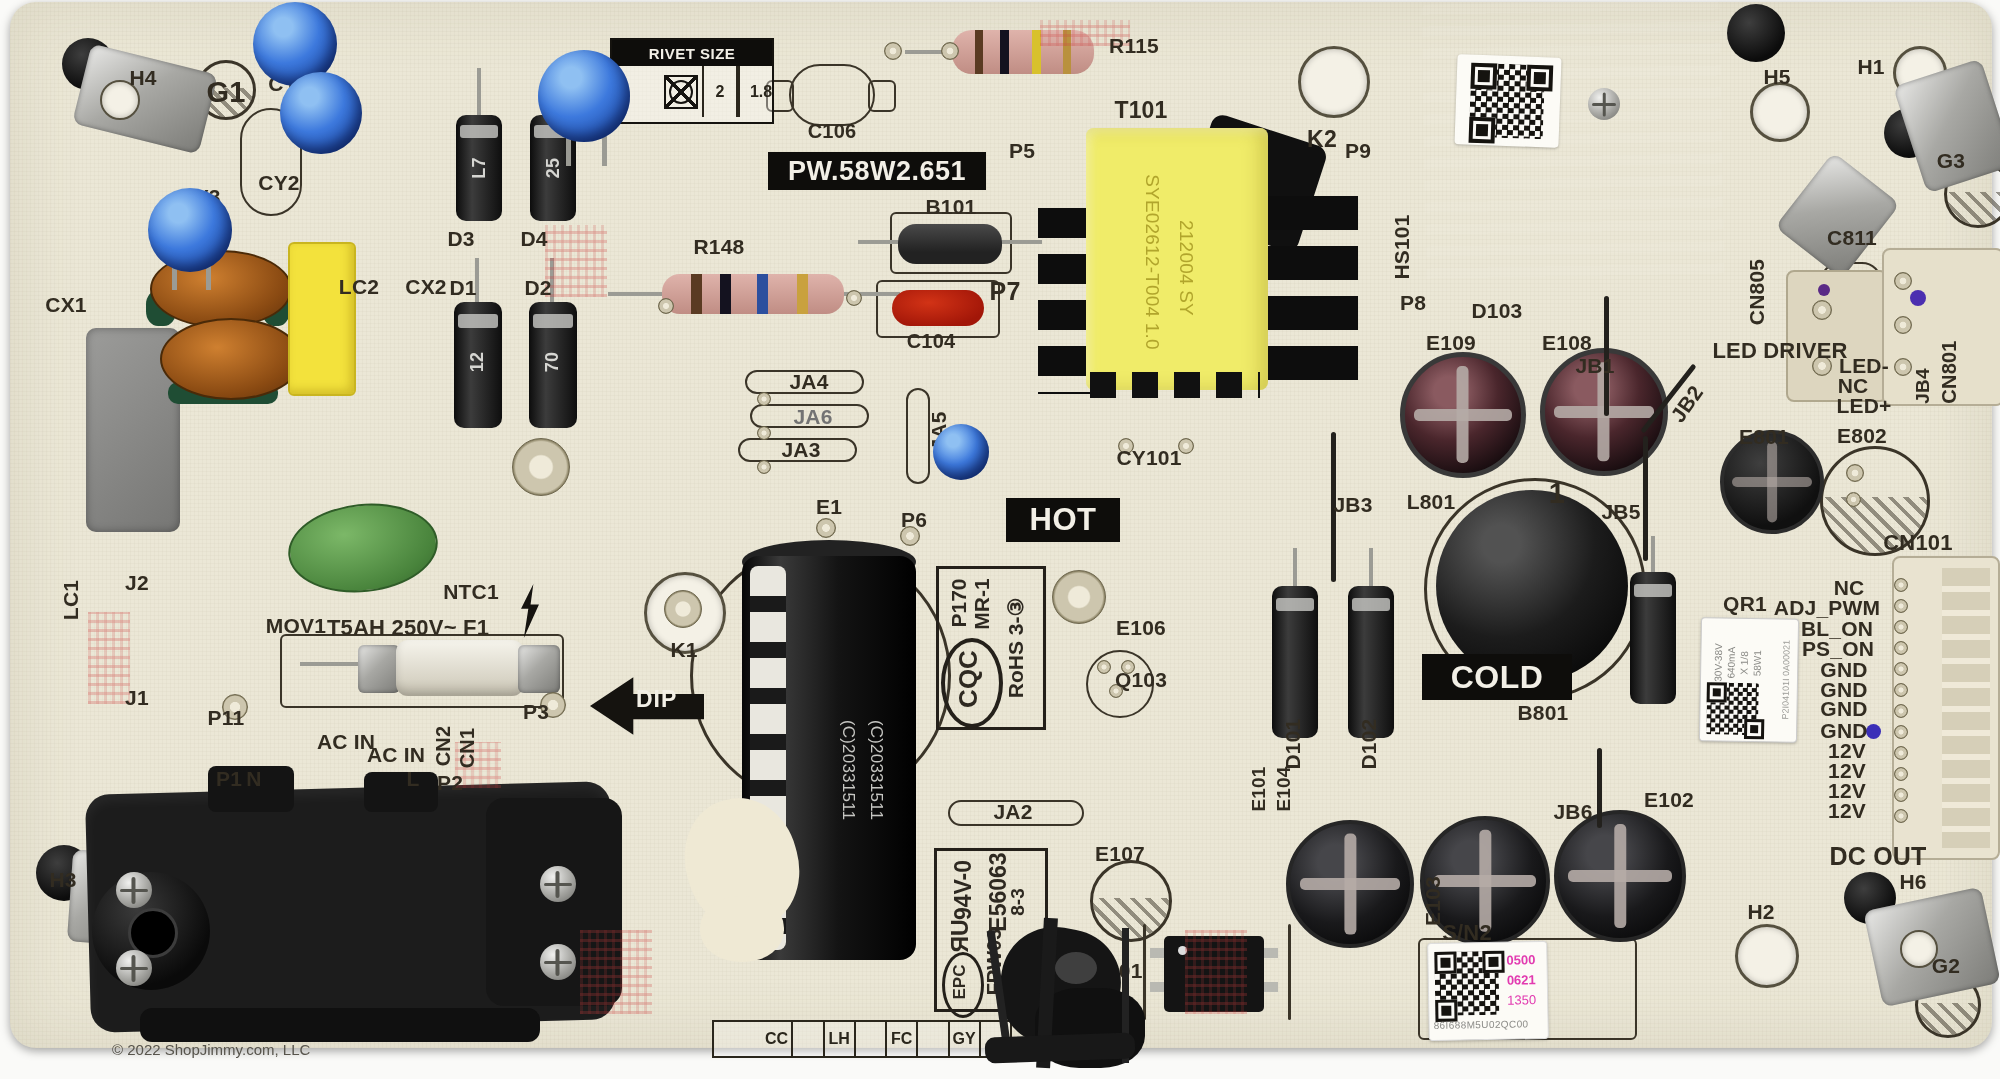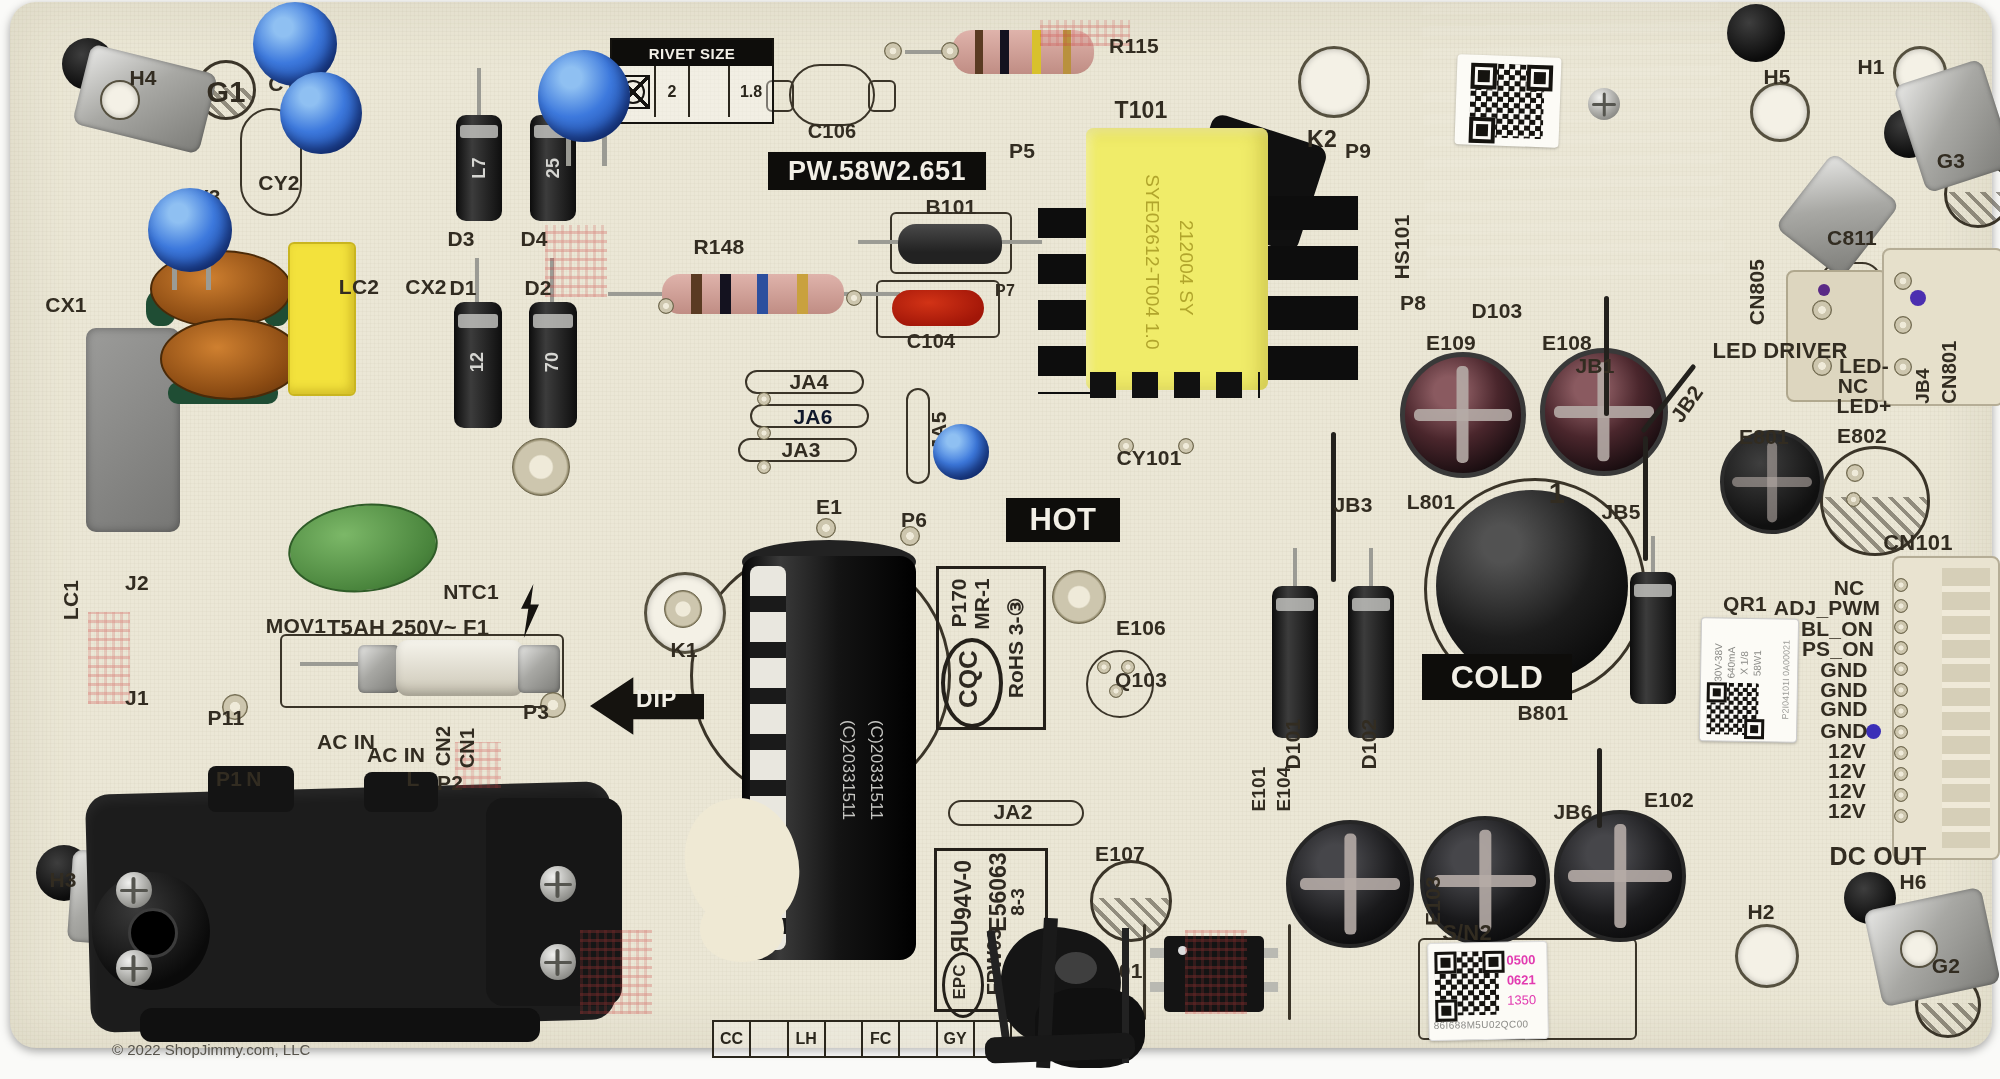--- a/index.html
+++ b/index.html
@@ -39,21 +39,21 @@
   .finder{position:absolute;background:#fbfaf6;border:4px solid #15130f;}
   .finder>i{position:absolute;inset:3px;background:#15130f;}
   .sticker{position:absolute;background:#fcfbf6;box-shadow:0 1px 3px rgba(0,0,0,.25);border-radius:4px;z-index:10;}
   .vtxt{position:absolute;white-space:nowrap;transform:translate(-50%,-50%) rotate(-90deg);font-weight:700;color:#2e2921;}
   .rivicon{position:absolute;width:30px;height:30px;border:2.5px solid #15130f;}
   .rivicon:before{content:"";position:absolute;inset:3px;border:2.5px solid #15130f;border-radius:50%;}
   .rivicon:after{content:"";position:absolute;inset:0;
     background:linear-gradient(45deg,transparent 46%,#15130f 46% 54%,transparent 54%),
                linear-gradient(-45deg,transparent 46%,#15130f 46% 54%,transparent 54%);}
   .cell{flex:1;border-left:2px solid #2a261c;display:flex;align-items:center;justify-content:center;font-weight:700;font-size:16px;color:#2a261c;}
-  .cell:first-child{border-left:none;}
+  .cell:first-child{border-left:none;padding-left:48px;}
   .cautline{font-size:12.6px;font-weight:700;line-height:1.07;letter-spacing:-.2px;color:#2e2921;}
 </style>
 </head>
 <body>
 
 <div id="scene">
   <div id="board"></div>
 
   <div class="silk stad" style="left:789px;top:64px;width:82px;height:58px;"></div>
   <div class="silk" style="left:766px;top:80px;width:24px;height:28px;"></div>
@@ -394,21 +394,21 @@
       <div class="lbl" style="left: 538px; top: 288px; font-size: 21px; color: rgb(50, 44, 33); font-weight: 700; transform: translate(-50%, -50%) rotate(0deg);">D2</div>
       <div class="lbl" style="left: 832px; top: 131px; font-size: 20px; color: rgb(50, 44, 33); font-weight: 700; transform: translate(-50%, -50%) rotate(0deg);">C106</div>
       <div class="lbl" style="left: 719px; top: 247px; font-size: 21px; color: rgb(50, 44, 33); font-weight: 700; transform: translate(-50%, -50%) rotate(0deg);">R148</div>
       <div class="lbl" style="left: 931px; top: 341px; font-size: 20px; color: rgb(50, 44, 33); font-weight: 700; transform: translate(-50%, -50%) rotate(0deg);">C104</div>
       <div class="lbl" style="left: 951px; top: 207px; font-size: 21px; color: rgb(50, 44, 33); font-weight: 700; transform: translate(-50%, -50%) rotate(0deg);">B101</div>
       <div class="lbl" style="left: 1134px; top: 46px; font-size: 21px; color: rgb(50, 44, 33); font-weight: 700; transform: translate(-50%, -50%) rotate(0deg);">R115</div>
       <div class="lbl" style="left: 1141px; top: 110px; font-size: 23px; color: rgb(50, 44, 33); font-weight: 700; transform: translate(-50%, -50%) rotate(0deg);">T101</div>
       <div class="lbl" style="left: 1022px; top: 151px; font-size: 21px; color: rgb(50, 44, 33); font-weight: 700; transform: translate(-50%, -50%) rotate(0deg);">P5</div>
       <div class="lbl" style="left: 1322px; top: 139px; font-size: 23px; color: rgb(50, 44, 33); font-weight: 700; transform: translate(-50%, -50%) rotate(0deg);">K2</div>
       <div class="lbl" style="left: 1358px; top: 151px; font-size: 21px; color: rgb(50, 44, 33); font-weight: 700; transform: translate(-50%, -50%) rotate(0deg);">P9</div>
-      <div class="lbl" style="left: 1005px; top: 291px; font-size: 16px; color: rgb(50, 44, 33); font-weight: 700; transform: translate(-50%, -50%) rotate(0deg);">P7</div>
+      <div class="lbl" style="left: 1005px; top: 291px; font-size: 25px; color: rgb(50, 44, 33); font-weight: 700; transform: translate(-50%, -50%) rotate(0deg);">P7</div>
       <div class="lbl" style="left: 1413px; top: 303px; font-size: 21px; color: rgb(50, 44, 33); font-weight: 700; transform: translate(-50%, -50%) rotate(0deg);">P8</div>
       <div class="lbl" style="left: 1402px; top: 247px; font-size: 21px; color: rgb(50, 44, 33); font-weight: 700; transform: translate(-50%, -50%) rotate(-90deg);">HS101</div>
       <div class="lbl" style="left: 1497px; top: 311px; font-size: 21px; color: rgb(50, 44, 33); font-weight: 700; transform: translate(-50%, -50%) rotate(0deg);">D103</div>
       <div class="lbl" style="left: 1451px; top: 343px; font-size: 21px; color: rgb(50, 44, 33); font-weight: 700; transform: translate(-50%, -50%) rotate(0deg);">E109</div>
       <div class="lbl" style="left: 1567px; top: 343px; font-size: 21px; color: rgb(50, 44, 33); font-weight: 700; transform: translate(-50%, -50%) rotate(0deg);">E108</div>
       <div class="lbl" style="left: 1595px; top: 366px; font-size: 21px; color: rgb(50, 44, 33); font-weight: 700; transform: translate(-50%, -50%) rotate(0deg);">JB1</div>
       <div class="lbl" style="left: 1687px; top: 404px; font-size: 21px; color: rgb(50, 44, 33); font-weight: 700; transform: translate(-50%, -50%) rotate(-55deg);">JB2</div>
       <div class="lbl" style="left: 1764px; top: 437px; font-size: 21px; color: rgb(50, 44, 33); font-weight: 700; transform: translate(-50%, -50%) rotate(0deg);">E801</div>
       <div class="lbl" style="left: 1862px; top: 436px; font-size: 21px; color: rgb(50, 44, 33); font-weight: 700; transform: translate(-50%, -50%) rotate(0deg);">E802</div>
       <div class="lbl" style="left: 1777px; top: 77px; font-size: 21px; color: rgb(50, 44, 33); font-weight: 700; transform: translate(-50%, -50%) rotate(0deg);">H5</div>
@@ -416,21 +416,21 @@
       <div class="lbl" style="left: 1951px; top: 161px; font-size: 21px; color: rgb(50, 44, 33); font-weight: 700; transform: translate(-50%, -50%) rotate(0deg);">G3</div>
       <div class="lbl" style="left: 1852px; top: 238px; font-size: 21px; color: rgb(50, 44, 33); font-weight: 700; transform: translate(-50%, -50%) rotate(0deg);">C811</div>
       <div class="lbl" style="left: 1757px; top: 292px; font-size: 21px; color: rgb(50, 44, 33); font-weight: 700; transform: translate(-50%, -50%) rotate(-90deg);">CN805</div>
       <div class="lbl" style="left: 1768px; top: 351px; font-size: 22px; color: rgb(50, 44, 33); font-weight: 700; transform: translate(-50%, -50%) rotate(0deg); margin-left: 12px;">LED DRIVER</div>
       <div class="lbl" style="left: 1864px; top: 366px; font-size: 21px; color: rgb(50, 44, 33); font-weight: 700; transform: translate(-50%, -50%) rotate(0deg);">LED-</div>
       <div class="lbl" style="left: 1853px; top: 386px; font-size: 21px; color: rgb(50, 44, 33); font-weight: 700; transform: translate(-50%, -50%) rotate(0deg);">NC</div>
       <div class="lbl" style="left: 1864px; top: 406px; font-size: 21px; color: rgb(50, 44, 33); font-weight: 700; transform: translate(-50%, -50%) rotate(0deg);">LED+</div>
       <div class="lbl" style="left: 1923px; top: 386px; font-size: 19px; color: rgb(50, 44, 33); font-weight: 700; transform: translate(-50%, -50%) rotate(-90deg);">JB4</div>
       <div class="lbl" style="left: 1949px; top: 372px; font-size: 20px; color: rgb(50, 44, 33); font-weight: 700; transform: translate(-50%, -50%) rotate(-90deg);">CN801</div>
       <div class="lbl" style="left: 809px; top: 382px; font-size: 21px; color: rgb(50, 44, 33); font-weight: 700; transform: translate(-50%, -50%) rotate(0deg);">JA4</div>
-      <div class="lbl" style="left: 813px; top: 417px; font-size: 21px; color: #0f172a; font-weight: 700; transform: translate(-50%, -50%) rotate(0deg);">JA6</div>
+      <div class="lbl" style="left: 813px; top: 417px; font-size: 21px; color: #737373; font-weight: 700; transform: translate(-50%, -50%) rotate(0deg);">JA6</div>
       <div class="lbl" style="left: 801px; top: 450px; font-size: 21px; color: rgb(50, 44, 33); font-weight: 700; transform: translate(-50%, -50%) rotate(0deg);">JA3</div>
       <div class="lbl" style="left: 939px; top: 431px; font-size: 21px; color: rgb(50, 44, 33); font-weight: 700; transform: translate(-50%, -50%) rotate(-90deg);">JA5</div>
       <div class="lbl" style="left: 1149px; top: 458px; font-size: 21px; color: rgb(50, 44, 33); font-weight: 700; transform: translate(-50%, -50%) rotate(0deg);">CY101</div>
       <div class="lbl" style="left: 1353px; top: 505px; font-size: 21px; color: rgb(50, 44, 33); font-weight: 700; transform: translate(-50%, -50%) rotate(0deg);">JB3</div>
       <div class="lbl" style="left: 1431px; top: 502px; font-size: 21px; color: rgb(50, 44, 33); font-weight: 700; transform: translate(-50%, -50%) rotate(0deg);">L801</div>
       <div class="lbl" style="left: 1557px; top: 493px; font-size: 29px; color: rgb(50, 44, 33); font-weight: 700; transform: translate(-50%, -50%) rotate(0deg);">1</div>
       <div class="lbl" style="left: 1621px; top: 512px; font-size: 21px; color: rgb(50, 44, 33); font-weight: 700; transform: translate(-50%, -50%) rotate(0deg);">JB5</div>
       <div class="lbl" style="left: 471px; top: 592px; font-size: 21px; color: rgb(50, 44, 33); font-weight: 700; transform: translate(-50%, -50%) rotate(0deg);">NTC1</div>
       <div class="lbl" style="left: 829px; top: 507px; font-size: 21px; color: rgb(50, 44, 33); font-weight: 700; transform: translate(-50%, -50%) rotate(0deg);">E1</div>
       <div class="lbl" style="left: 914px; top: 520px; font-size: 21px; color: rgb(50, 44, 33); font-weight: 700; transform: translate(-50%, -50%) rotate(0deg);">P6</div>

